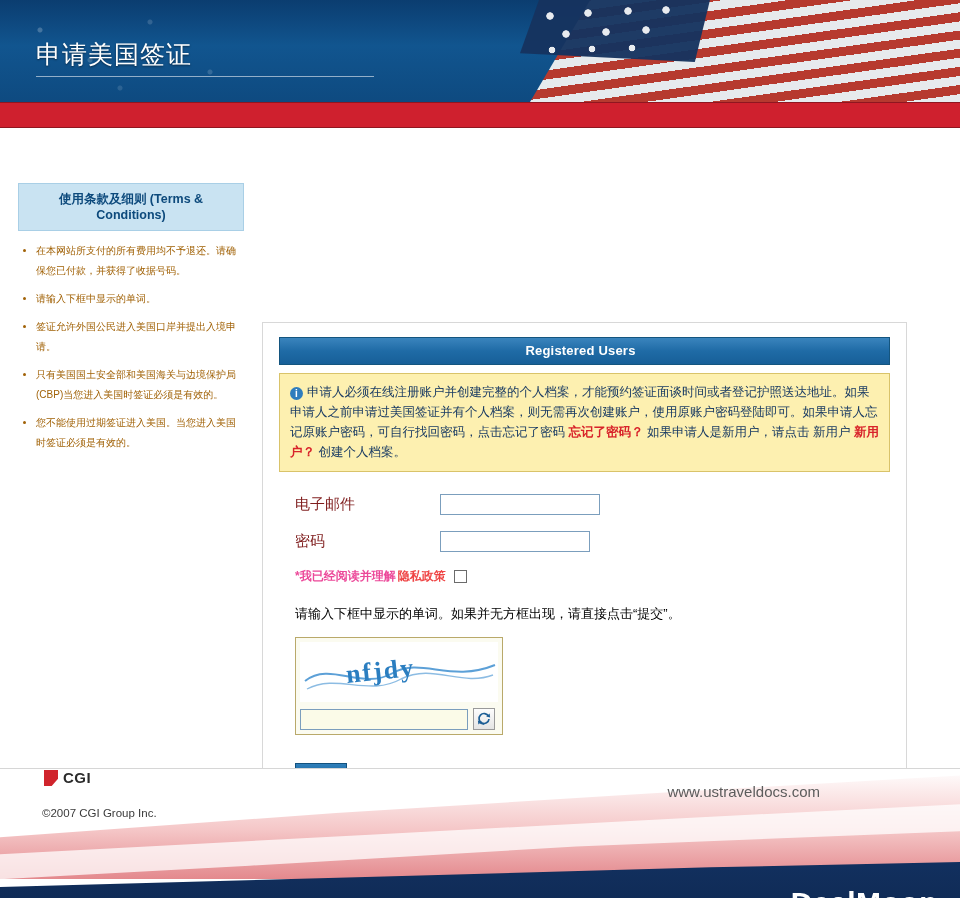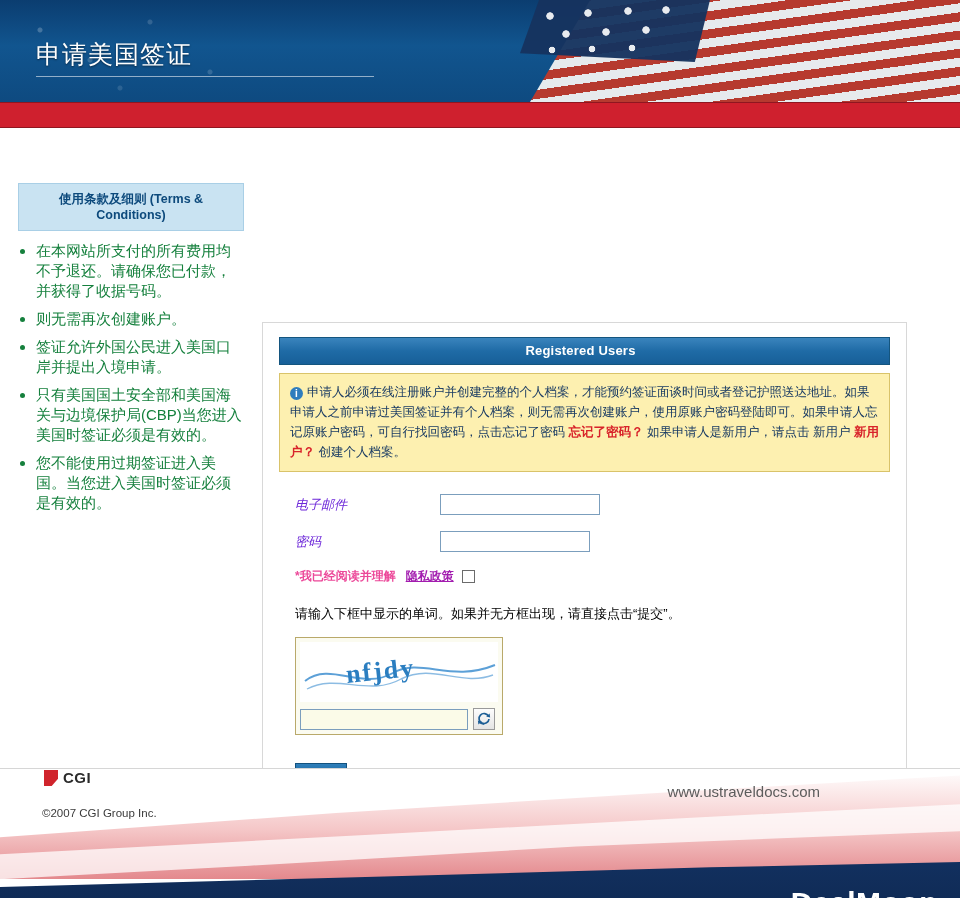--- a/index.html
+++ b/index.html
@@ -101,22 +101,22 @@
     color: #0d4a7c;
     font-weight: bold;
     font-size: 12.5px;
     text-align: center;
     padding: 7px 8px;
     line-height: 16px;
   }
   .terms-list {
     margin: 10px 0 0 0;
     padding-left: 18px;
-    color: #15803d;
-    font-size: 15px;
+    color: #a16207;
+    font-size: 10px;
     line-height: 20px;
   }
   .terms-list li { margin-bottom: 8px; }
 
   
   .panel {
     position: absolute; left: 262px; top: 164px;
     width: 645px; height: 583px;
     border: 1px solid #d8d8d8;
     background: #ffffff;
@@ -151,39 +151,39 @@
     font-weight: bold;
     line-height: 13px;
     text-align: center;
     margin-right: 4px;
     vertical-align: -1px;
   }
   .notice .hl { color: #d8232a; font-weight: bold; }
 
   .form-rows { margin-top: 22px; padding-left: 16px; }
   .form-row { display: flex; align-items: center; margin-bottom: 16px; }
-  .form-label { width: 145px; font-size: 13px; color: #6d28d9; font-style: italic; }
+  .form-label { width: 145px; font-size: 15px; color: #7f1d1d; }
   .txt {
     height: 21px;
     border: 1px solid #7b9ebd;
     background: #ffffff;
     font-size: 13px;
     padding: 1px 3px;
     outline: none;
   }
   .txt-email { width: 160px; }
   .txt-pass  { width: 150px; }
 
   .privacy-row {
     margin-top: 12px; padding-left: 16px;
     display: flex; align-items: center;
     font-size: 12px;
   }
   .privacy-req { color: #ec4899; font-weight: bold; }
-  .privacy-link { color: #a21caf; text-decoration: underline; margin-left: 10px; font-weight: bold; }
+  .privacy-link { color: #ef4444; margin-left: 2px; font-weight: bold; }
   .privacy-cb {
     width: 13px; height: 13px;
     border: 1px solid #6b6b6b;
     background: #fff;
     margin-left: 8px;
     display: inline-block;
   }
 
   .captcha-instr {
     margin-top: 20px; padding-left: 16px;
@@ -311,21 +311,21 @@
   </div>
   <div class="red-bar"></div>
   <div class="grey-gap"></div>
 
   <div class="content">
 
     <div class="terms-box">
       <div class="terms-head">使用条款及细则 (Terms &amp; Conditions)</div>
       <ul class="terms-list">
         <li>在本网站所支付的所有费用均不予退还。请确保您已付款，并获得了收据号码。</li>
-        <li>则无需再次创建账户。</li>
+        <li>请输入下框中显示的单词。</li>
         <li>签证允许外国公民进入美国口岸并提出入境申请。</li>
         <li>只有美国国土安全部和美国海关与边境保护局(CBP)当您进入美国时签证必须是有效的。</li>
         <li>您不能使用过期签证进入美国。当您进入美国时签证必须是有效的。</li>
       </ul>
     </div>
 
     <div class="panel">
       <div class="panel-inner">
         <div class="panel-title">Registered Users</div>
 

